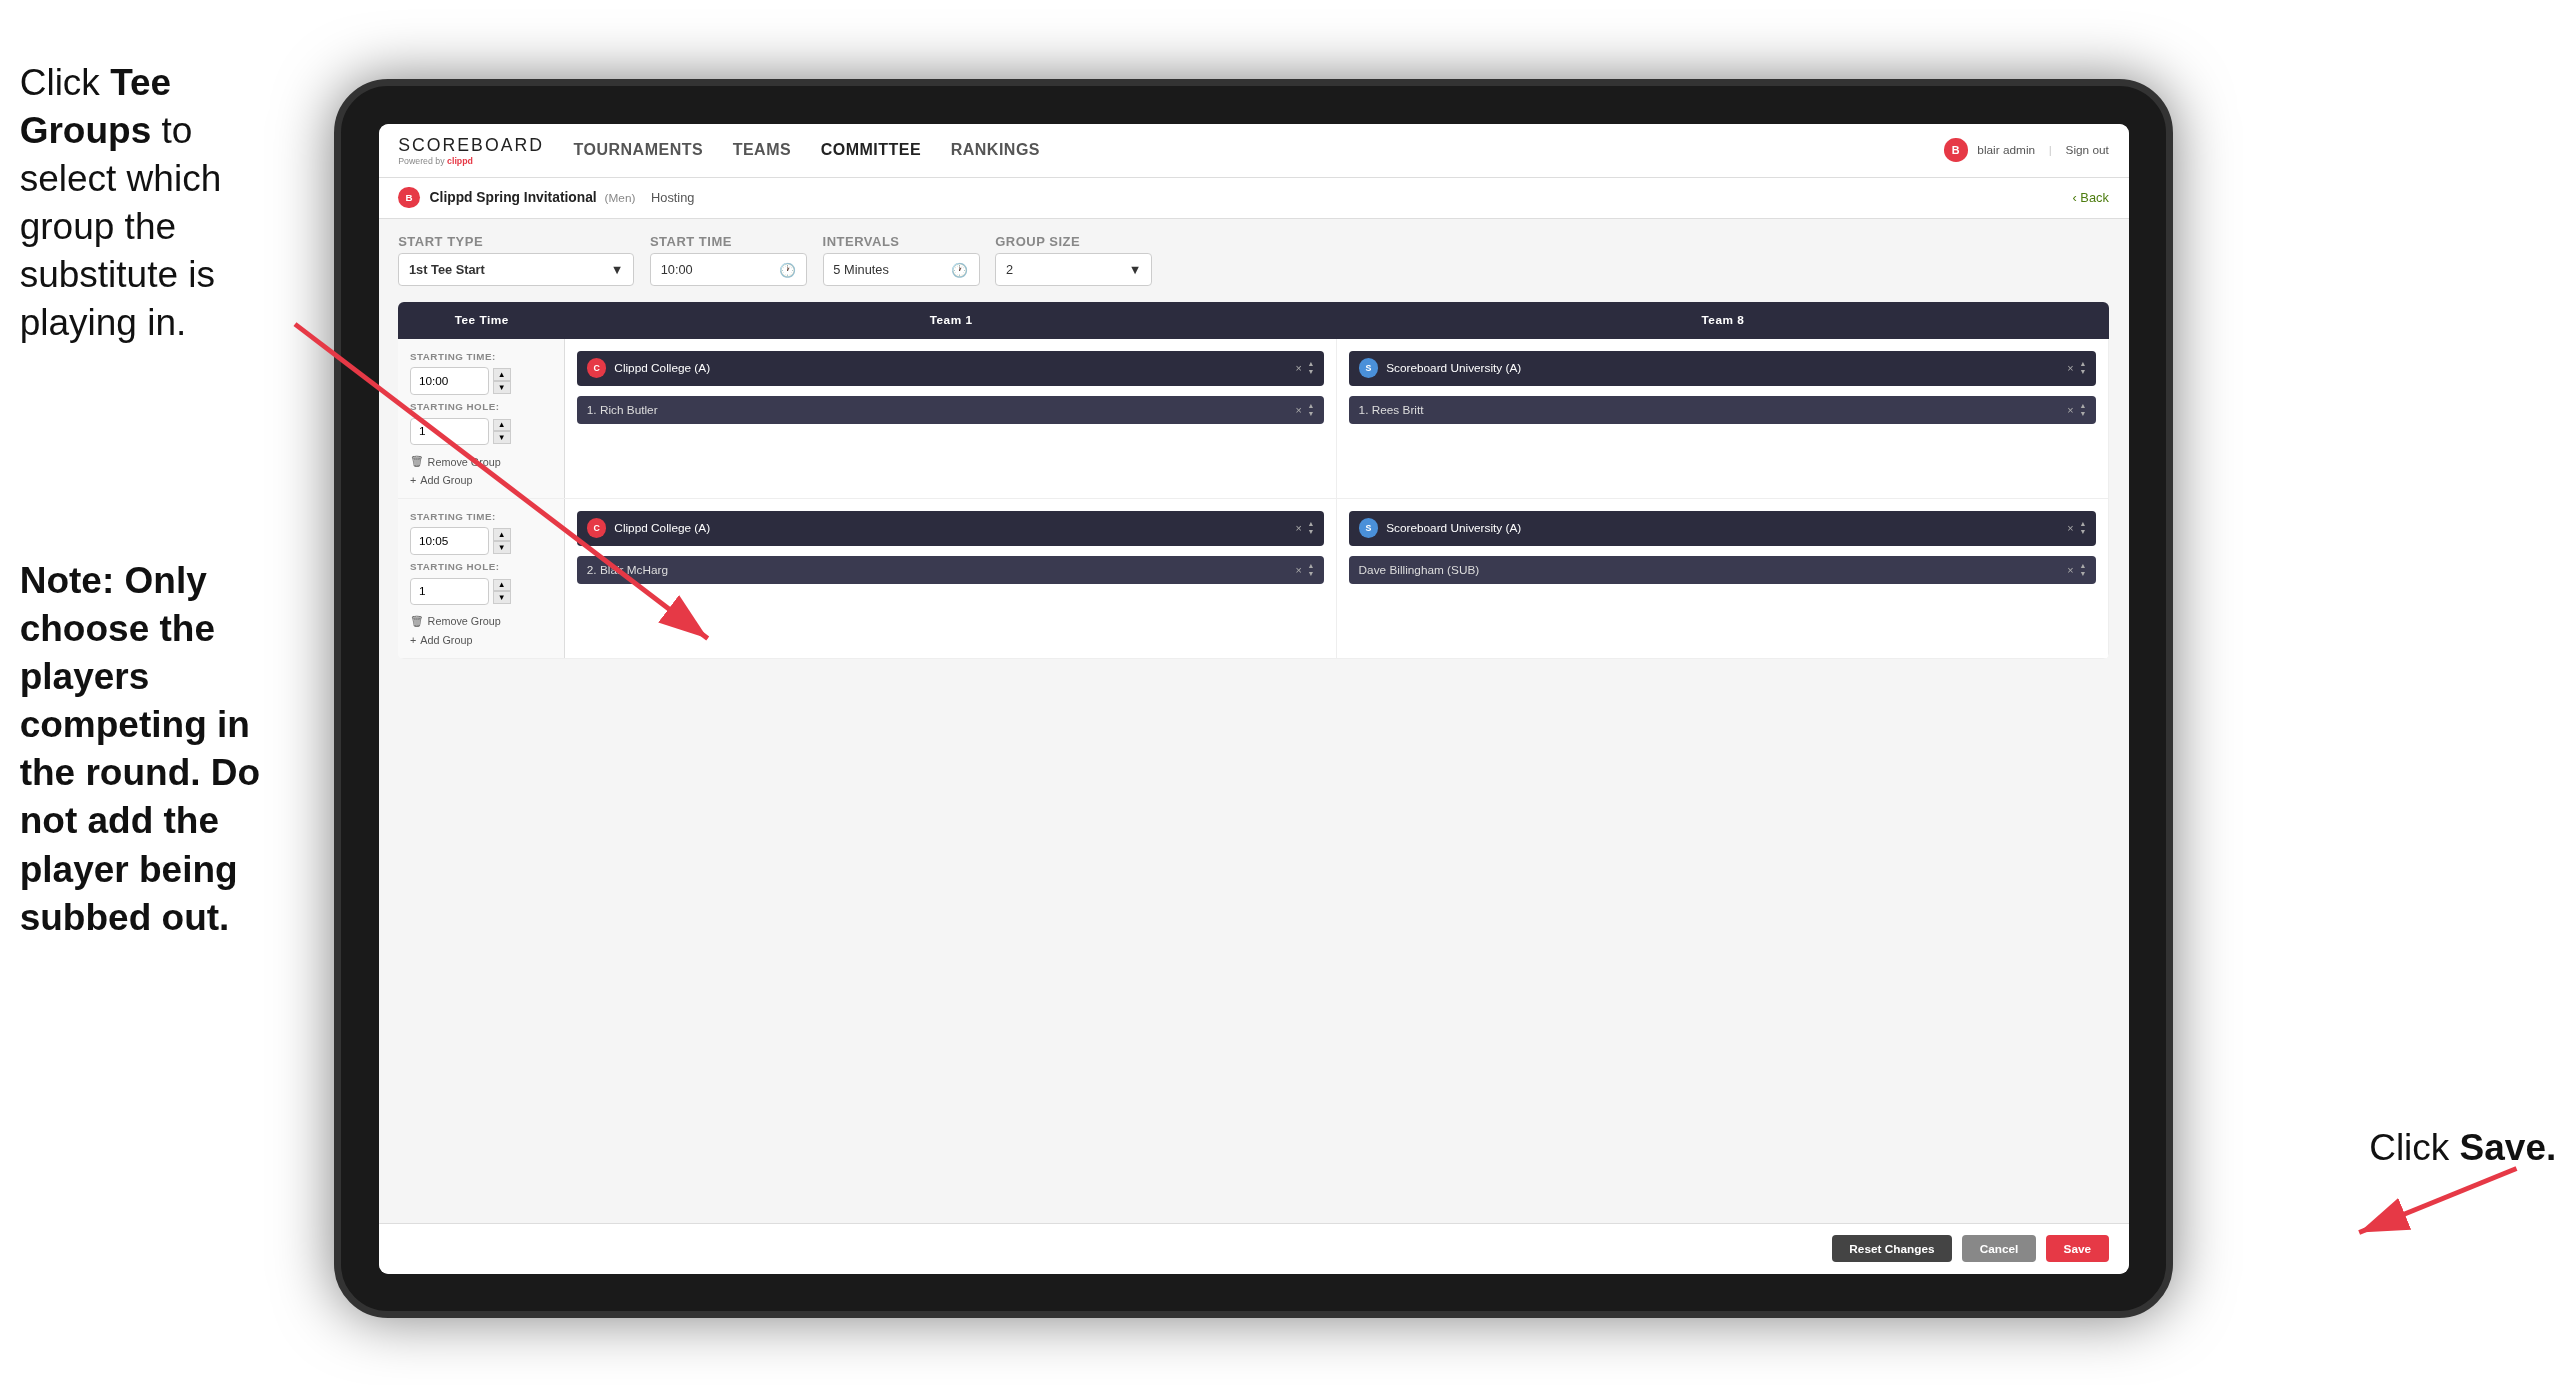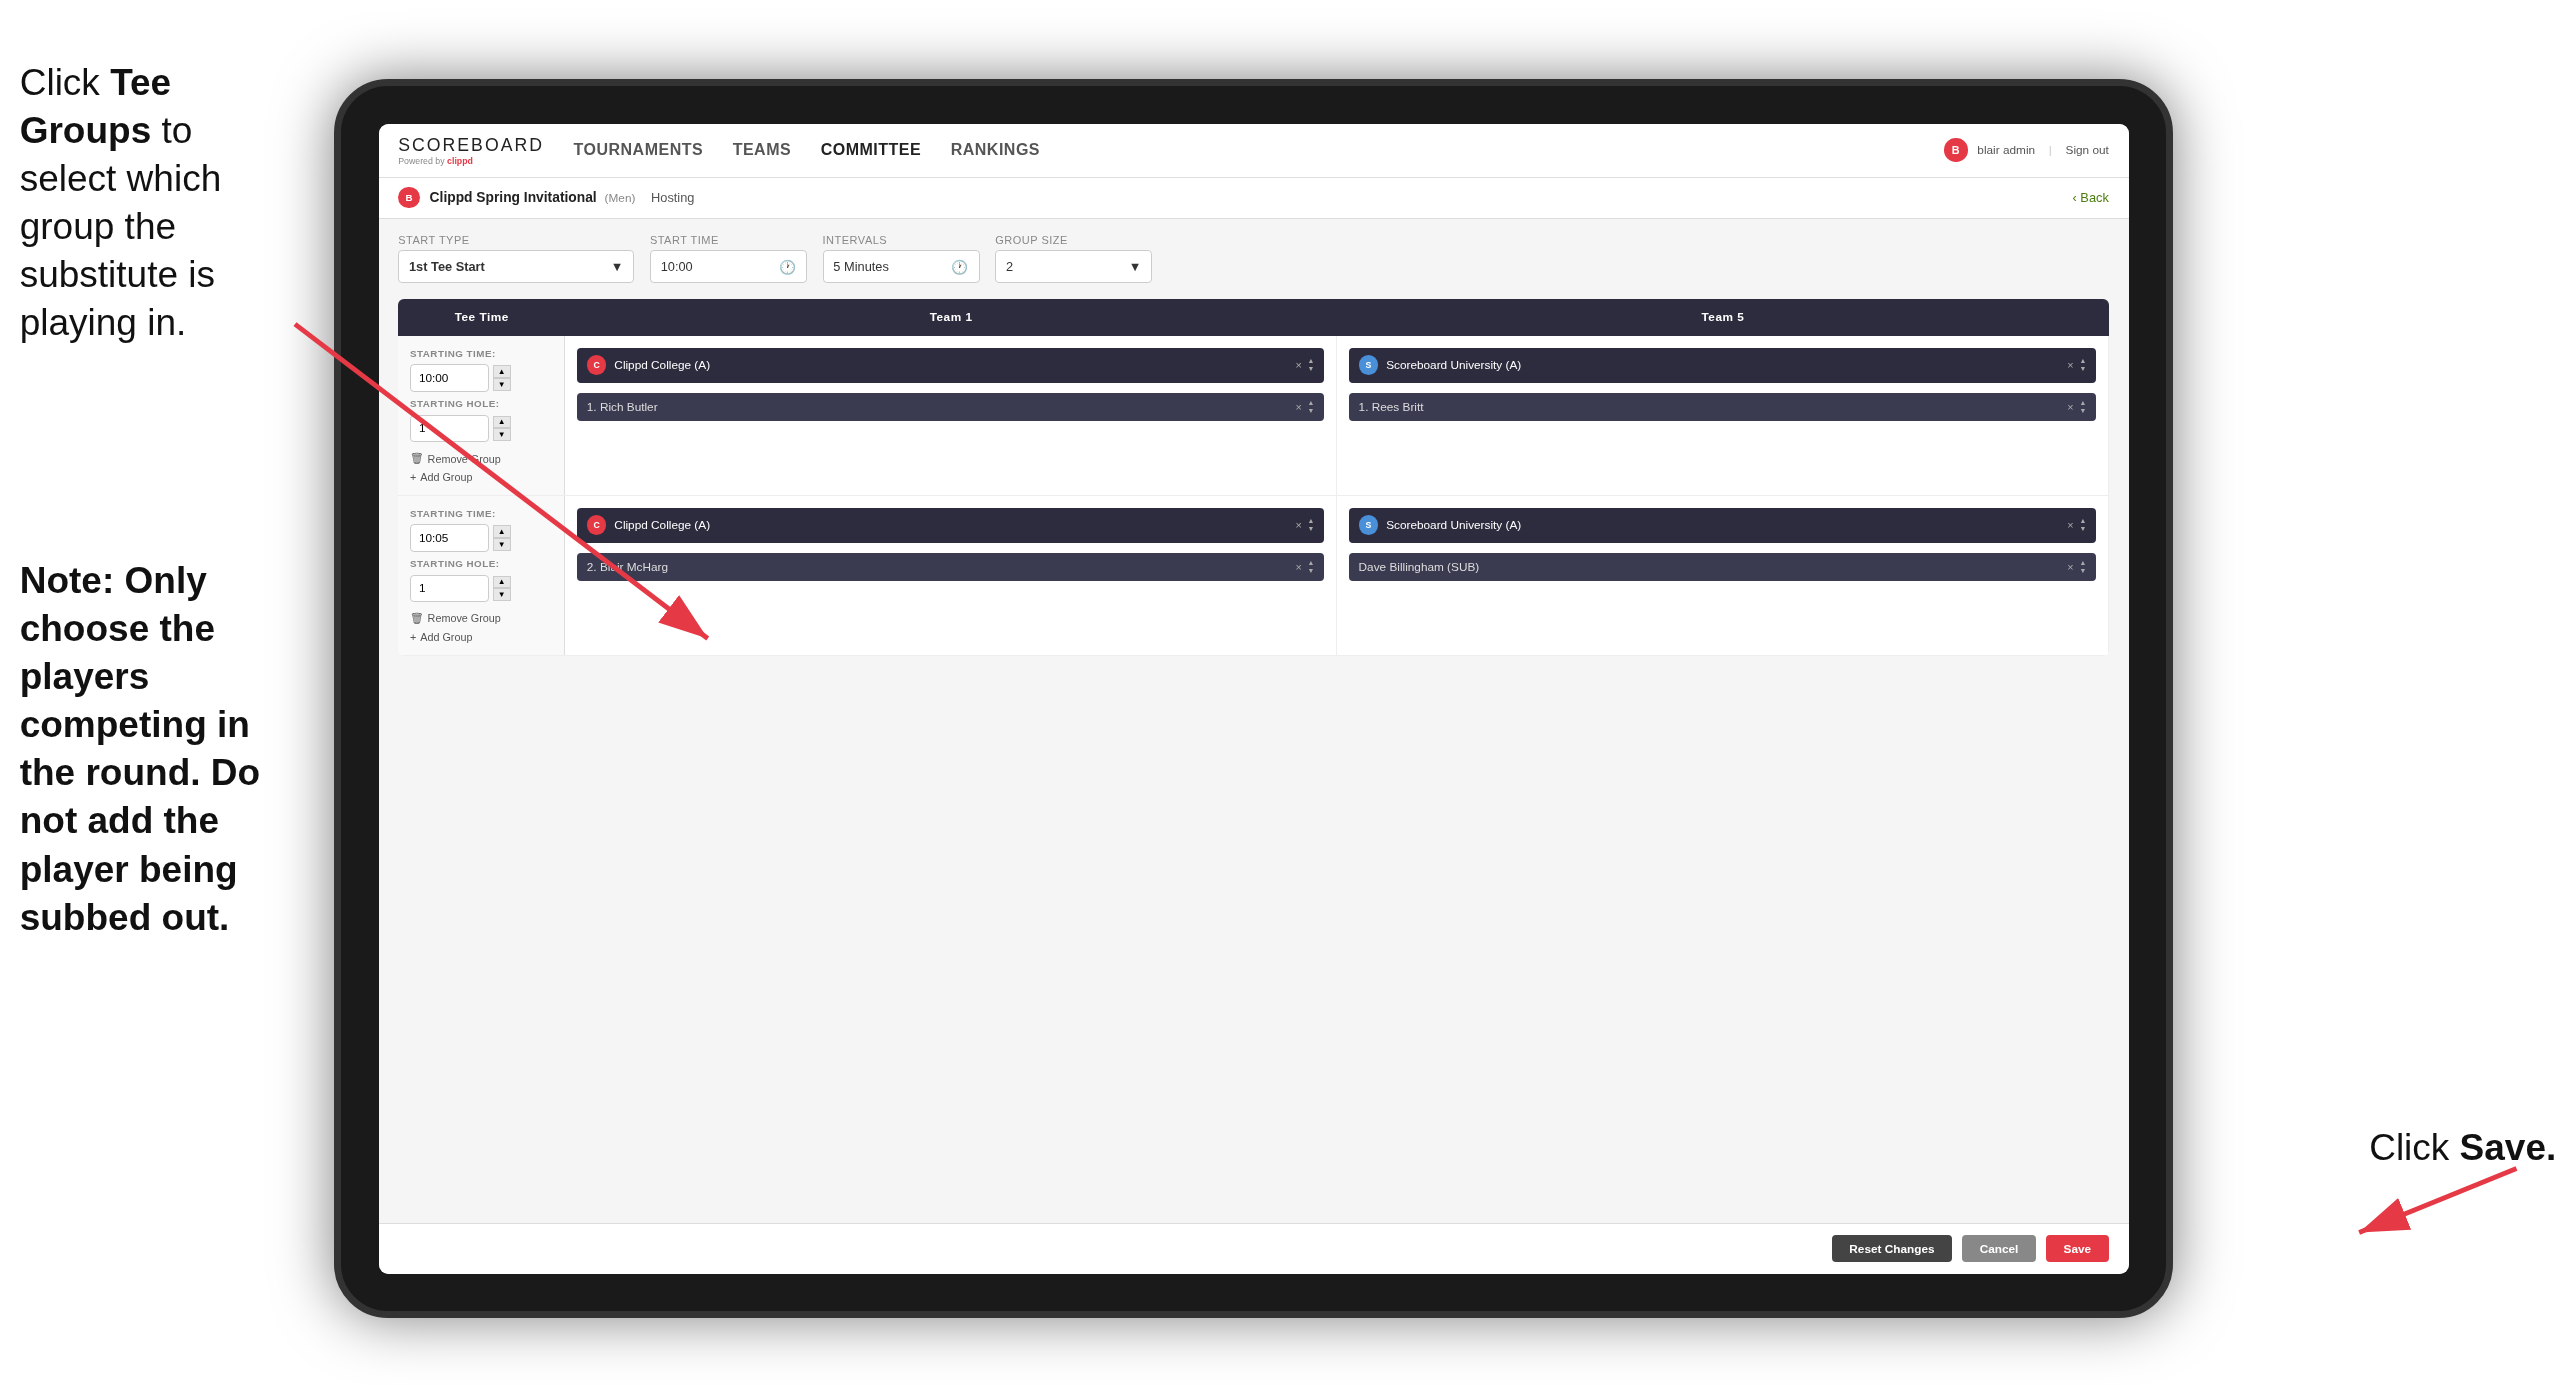--- a/index.html
+++ b/index.html
@@ -201,23 +201,23 @@
       display: flex;
       gap: 15.7px;
       margin-bottom: 15.7px;
     }
     .form-group {
       display: flex;
       flex-direction: column;
       gap: 3.9px;
     }
     .form-label {
-      font-size: 11px;
+      font-size: 13px;
       color: #888;
-      font-weight: 400;
+      font-weight: 700;
       text-transform: uppercase;
       letter-spacing: 0.5px;
     }
     .form-select, .form-input {
       height: 33px;
       border: 1px solid #ccc;
       border-radius: 3.9px;
       padding: 0 9.8px;
       font-size: 12.8px;
       background: #fff;
@@ -547,21 +547,21 @@
             <span>2</span>
             <span>▼</span>
           </div>
         </div>
       </div>
 
       <div class="tee-table">
         <div class="tee-table-header">
           <div class="tee-col-header">Tee Time</div>
           <div class="tee-col-header">Team 1</div>
-          <div class="tee-col-header">Team 5</div>
+          <div class="tee-col-header">Team 8</div>
         </div>
 
         <div class="tee-groups-container">
 
           <div class="tee-group-row">
             <div class="tee-group-left">
               <span class="tee-field-label">STARTING TIME:</span>
               <div class="tee-input-row">
                 <input class="tee-input" type="text" value="10:00" style="">
                 <div class="tee-stepper">

